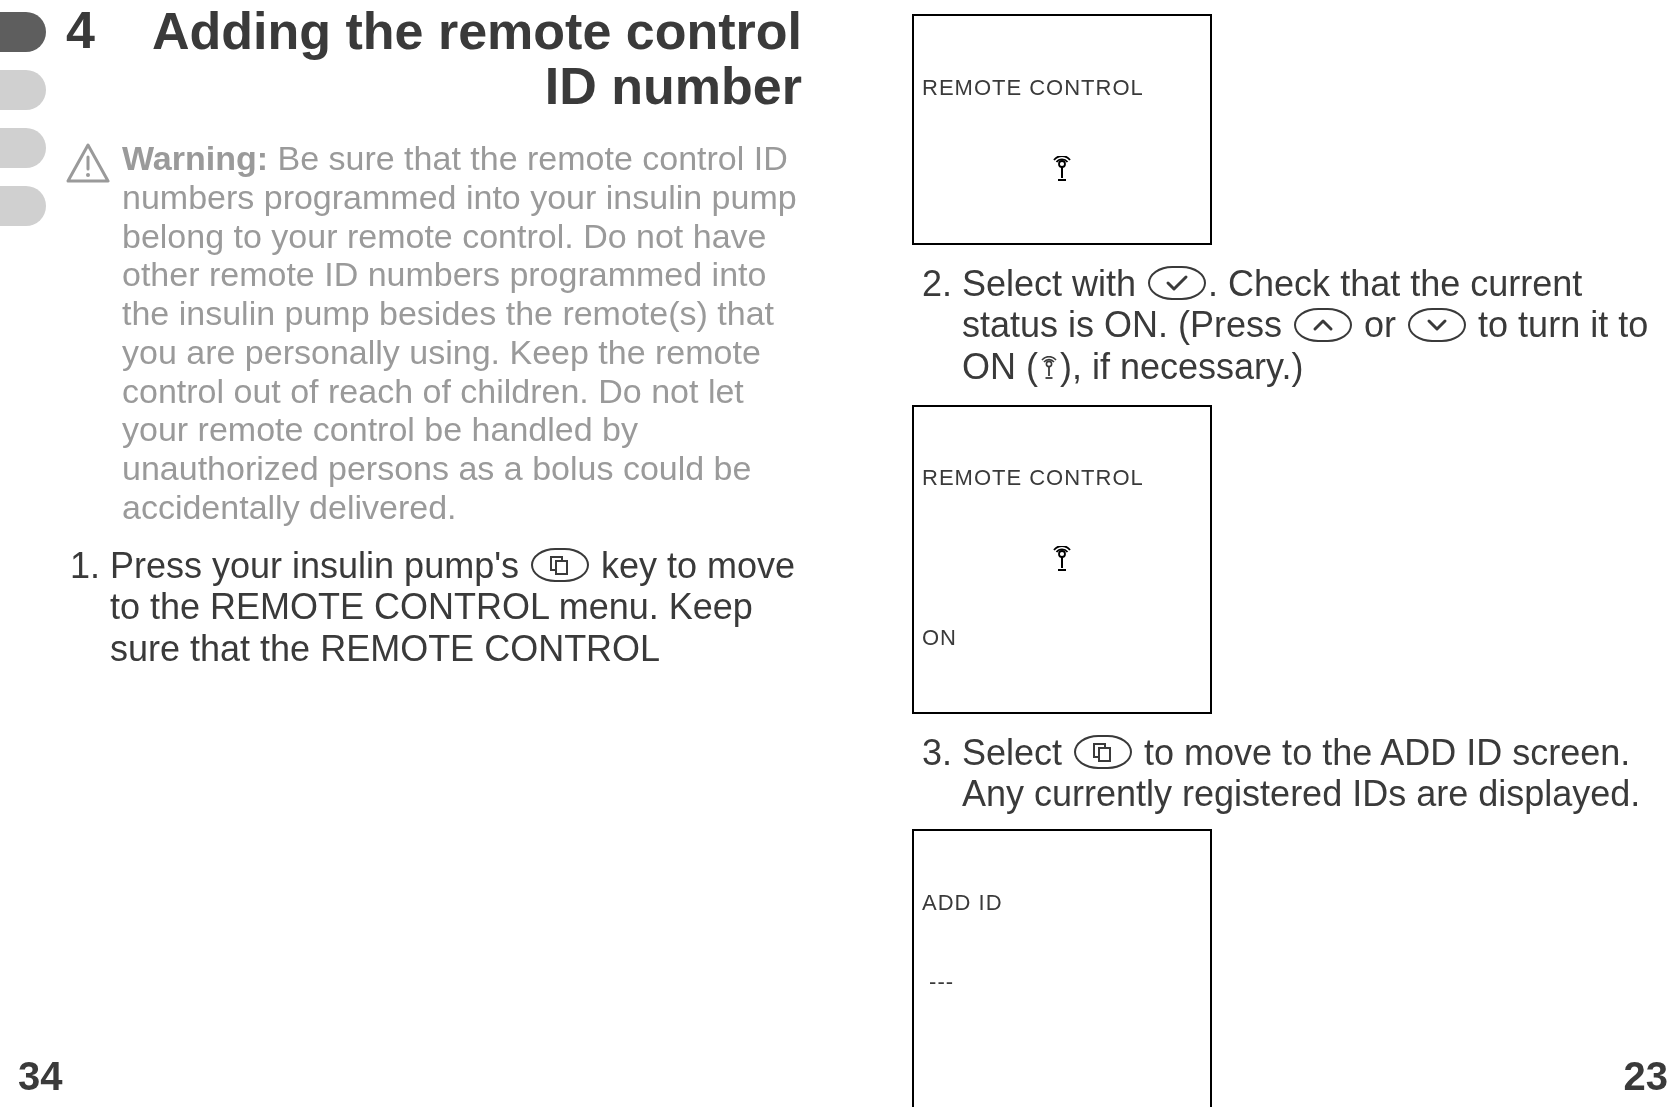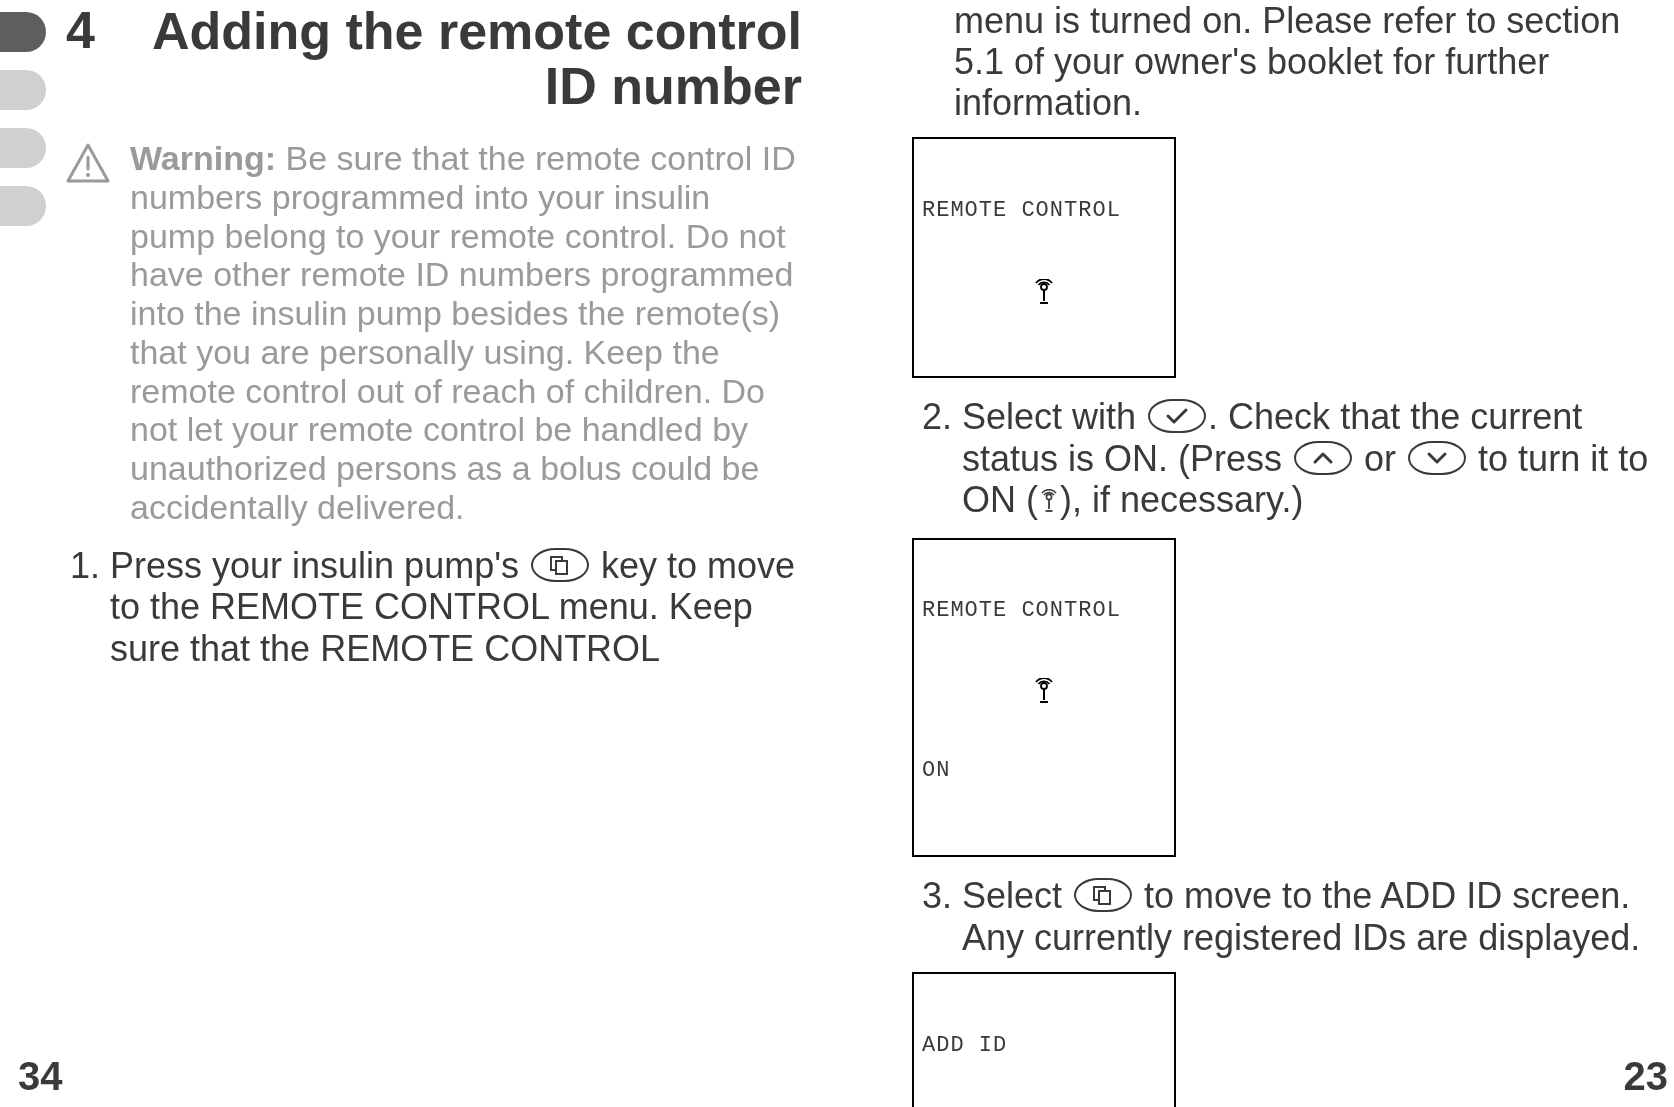--- a/index.html
+++ b/index.html
@@ -10,36 +10,36 @@
   
   .tabs { position: absolute; left: 0; top: 12px; display: flex; flex-direction: column; gap: 18px; }
   .tab { width: 46px; height: 40px; border-top-right-radius: 22px; border-bottom-right-radius: 22px; }
   .tab-dark { background: #5e5e5e; }
   .tab-light { background: #d0d0d0; }
   
   .heading-row { display: flex; align-items: flex-start; gap: 10px; margin-top: 4px; margin-left: 6px; }
   .heading-num { font-size: 52px; font-weight: 700; line-height: 1; }
   .heading-text { font-size: 52px; font-weight: 700; line-height: 1.05; text-align: right; }
   
-  .warning { display: flex; align-items: flex-start; gap: 20px; margin-top: 26px; margin-left: 6px; color: #9a9a9a; }
+  .warning { display: flex; align-items: flex-start; gap: 12px; margin-top: 26px; margin-left: 6px; color: #9a9a9a; }
   .warning-icon { width: 44px; height: 40px; flex-shrink: 0; margin-top: 4px; }
   .warning-body { font-size: 34px; line-height: 1.14; }
   .warning-label { font-weight: 700; }
   
   .para { font-size: 36px; line-height: 1.14; margin-top: 22px; }
   
   .step { display: flex; gap: 10px; font-size: 36px; line-height: 1.16; margin-top: 18px; }
   .step-num { min-width: 40px; text-align: right; }
   .step-body { flex: 1; }
   
   .key { display: inline-flex; align-items: center; justify-content: center; vertical-align: middle; border: 2.5px solid #3a3a3a; border-radius: 50%/60%; padding: 0 14px; height: 34px; min-width: 58px; font-size: 22px; font-weight: 700; line-height: 1; margin: 0 2px; position: relative; top: -3px; }
   .key svg { display: block; }
   .antenna-sm { display:inline-block; vertical-align:middle; position:relative; top:-2px; }
   
-  .lcd { border: 2px solid #000; width: 264px; padding: 6px 8px 18px; margin: 14px 0 0 0; font-family: Liberation Mono, monospace; font-size: 22px; line-height: 1.2; white-space: pre; letter-spacing: 1px; }
+  .lcd { border: 2px solid #000; width: 300px; padding: 6px 8px 8px; margin: 14px 0 0 0; font-family: Liberation Sans, sans-serif; font-size: 22px; line-height: 1.2; white-space: pre; letter-spacing: 1px; }
   .lcd-center { text-align: center; }
   .lcd .antenna-lcd { display:block; margin: 2px auto 0; }
   .lcd-line { display:block; }
   
   .pn { position: absolute; bottom: 8px; font-size: 40px; font-weight: 700; }
   .pn-left { left: 18px; }
   .pn-right { right: 6px; }
   
   .col-right .cont { margin-top: 0; }
 </style>
@@ -83,21 +83,20 @@
             </svg>
           </span><span> key to move to the REMOTE CONTROL menu. Keep sure that the REMOTE CONTROL</span>
       </div>
     </div>
 
     <div class="pn pn-left">34</div>
   </div>
 
   <div class="col col-right">
 
-    <div class="para cont" style="margin-left:42px;">menu is turned on. Please refer to section 5.1 of your owner's booklet for further information.</div>
 
     <div class="lcd">
       <span class="lcd-line">REMOTE CONTROL</span>
       <svg class="antenna-lcd" width="24" height="26" viewBox="0 0 24 26">
         <circle cx="12" cy="8" r="3" fill="none" stroke="#000" stroke-width="1.8"></circle>
         <path d="M4 4 A10 10 0 0 1 20 4" fill="none" stroke="#000" stroke-width="1.8"></path>
         <path d="M6.5 6 A7 7 0 0 1 17.5 6" fill="none" stroke="#000" stroke-width="1.8"></path>
         <line x1="12" y1="11" x2="12" y2="22" stroke="#000" stroke-width="2"></line>
         <line x1="8" y1="24" x2="16" y2="24" stroke="#000" stroke-width="2"></line>
       </svg>

